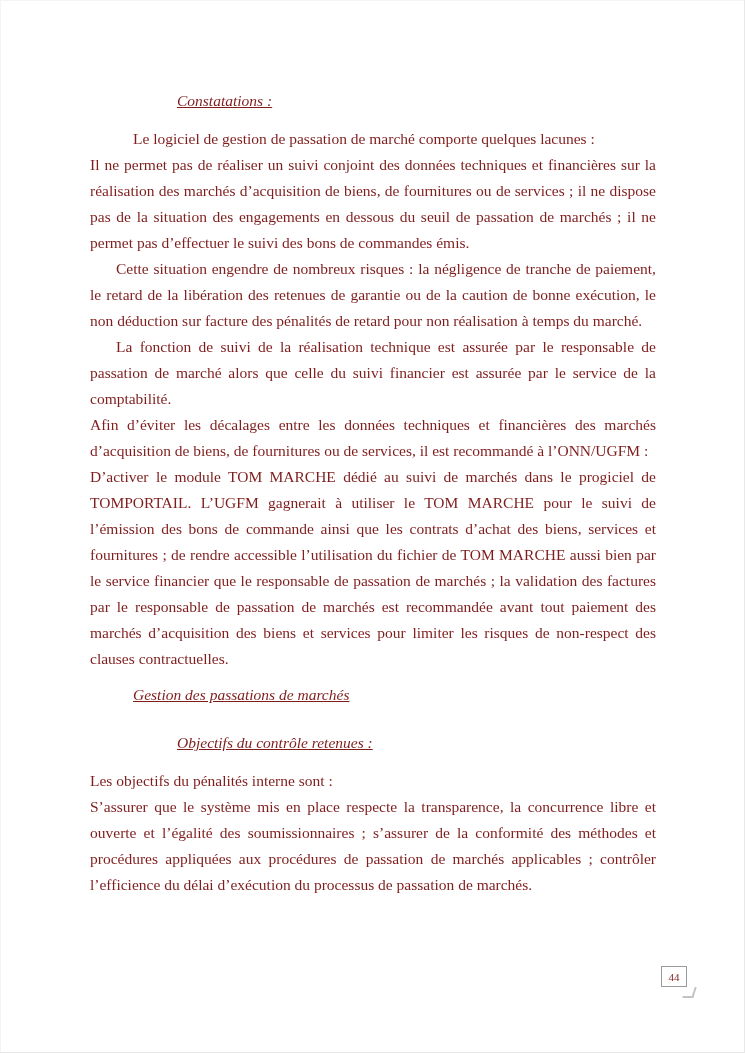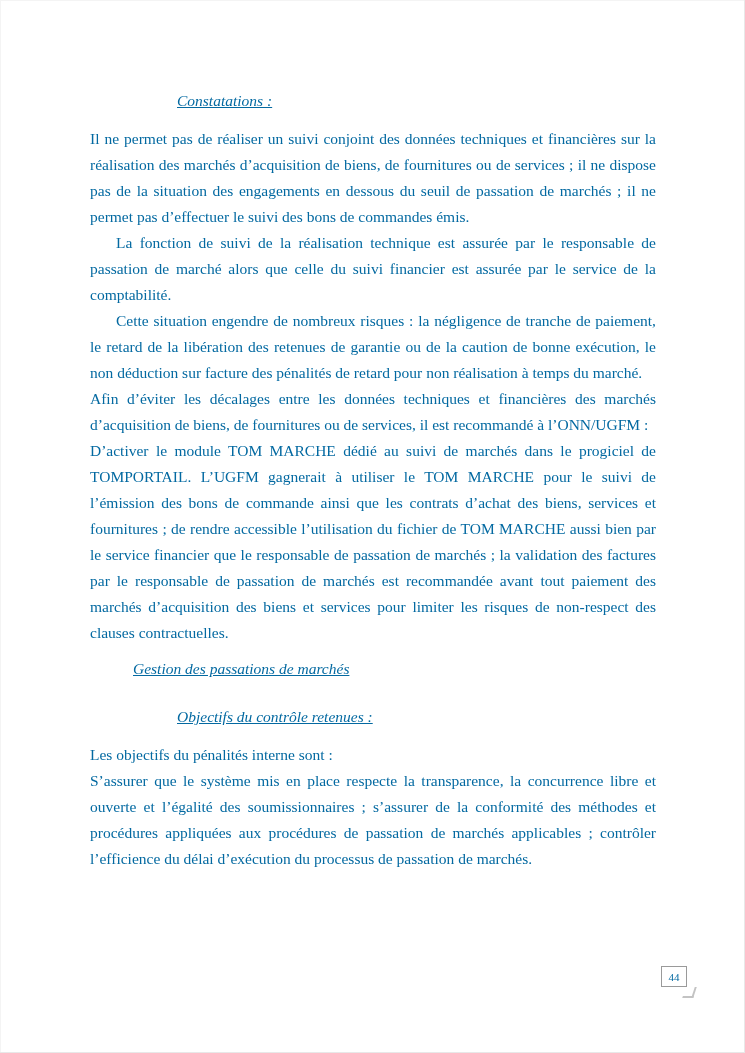--- a/index.html
+++ b/index.html
@@ -7,21 +7,21 @@
     padding: 0;
     background: #ffffff;
   }
   .page {
     position: relative;
     width: 745px;
     height: 1053px;
     background: #ffffff;
     box-shadow: inset -1px -1px 0 #e8e8e8, inset 1px 1px 0 #f4f4f4;
     font-family: "Liberation Serif", serif;
-    color: #0369a1;
+    color: #7f1d1d;
     overflow: hidden;
   }
   .content {
     position: absolute;
     top: 88px;
     left: 90px;
     width: 566px;
     font-size: 15.5px;
     line-height: 26px;
   }
@@ -71,26 +71,27 @@
   }
 </style>
 </head>
 <body>
 
 <div class="page">
   <div class="content">
 
     <h2 class="heading h-l2 sp-bottom">Constatations :</h2>
 
+    <p class="body-par indent-tab">Le logiciel de gestion de passation de marché comporte quelques lacunes :</p>
 
     <p class="body-par">Il ne permet pas de réaliser un suivi conjoint des données techniques et financières sur la réalisation des marchés d’acquisition de biens, de fournitures ou de services ; il ne dispose pas de la situation des engagements en dessous du seuil de passation de marchés ; il ne permet pas d’effectuer le suivi des bons de commandes émis.</p>
 
+    <p class="body-par indent-first">Cette situation engendre de nombreux risques : la négligence de tranche de paiement, le retard de la libération des retenues de garantie ou de la caution de bonne exécution, le non déduction sur facture des pénalités de retard pour non réalisation à temps du marché.</p>
+
     <p class="body-par indent-first">La fonction de suivi de la réalisation technique est assurée par le responsable de passation de marché alors que celle du suivi financier est assurée par le service de la comptabilité.</p>
-
-    <p class="body-par indent-first">Cette situation engendre de nombreux risques : la négligence de tranche de paiement, le retard de la libération des retenues de garantie ou de la caution de bonne exécution, le non déduction sur facture des pénalités de retard pour non réalisation à temps du marché.</p>
 
 
     <p class="body-par">Afin d’éviter les décalages entre les données techniques et financières des marchés d’acquisition de biens, de fournitures ou de services, il est recommandé à l’ONN/UGFM :</p>
 
     <p class="body-par">D’activer le module TOM MARCHE dédié au suivi de marchés dans le progiciel de TOMPORTAIL. L’UGFM gagnerait à utiliser le TOM MARCHE pour le suivi de l’émission des bons de commande ainsi que les contrats d’achat des biens, services et fournitures ; de rendre accessible l’utilisation du fichier de TOM MARCHE aussi bien par le service financier que le responsable de passation de marchés ; la validation des factures par le responsable de passation de marchés est recommandée avant tout paiement des marchés d’acquisition des biens et services pour limiter les risques de non-respect des clauses contractuelles.</p>
 
     <h2 class="heading h-l1 sp-top-lg sp-bottom">Gestion des passations de marchés</h2>
 
     <h2 class="heading h-l2 sp-top sp-bottom">Objectifs du contrôle retenues :</h2>
 

